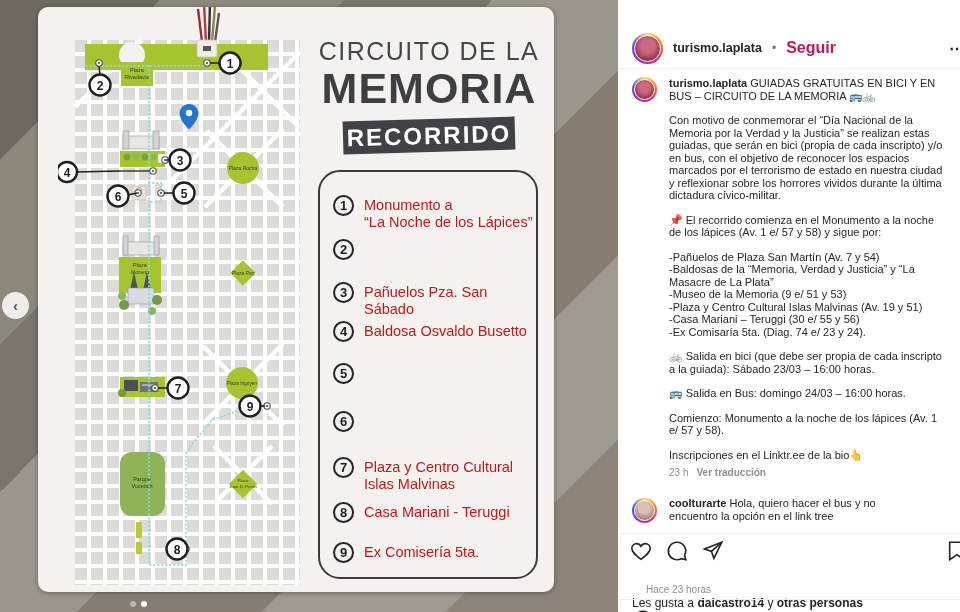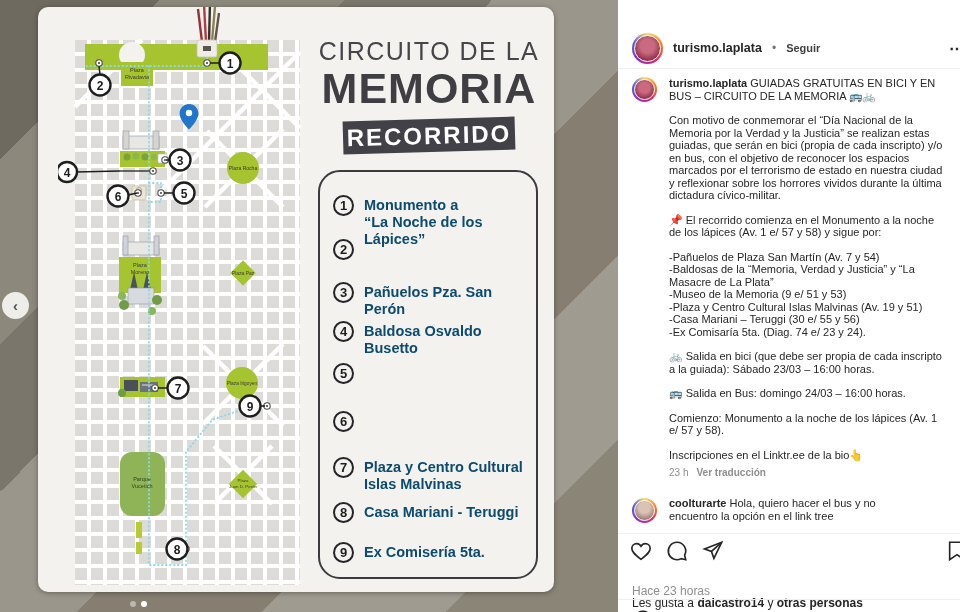--- a/index.html
+++ b/index.html
@@ -11,53 +11,53 @@
     background:linear-gradient(135deg,#6f6a60 0%,#6f6a60 13%,#8d887c 13%,#8d887c 28%,#7b766b 28%,#7b766b 40%,#9b968b 40%,#9b968b 56%,#857e71 56%,#857e71 71%,#a09b90 71%,#a09b90 86%,#8b8577 86%);}
   .card{position:absolute;left:38px;top:7px;width:516px;height:585px;background:#f4f2ef;border-radius:10px;box-shadow:0 1px 5px rgba(0,0,0,.35);}
   .mapsvg{position:absolute;left:20px;top:0;}
   .info{position:absolute;left:272px;top:30px;width:238px;text-align:center;color:#46464a;}
   .t1{font-size:25px;font-weight:400;letter-spacing:1.5px;}
   .t2{font-size:43px;font-weight:800;letter-spacing:1px;margin-top:-2px;color:#3f3f43;}
   .banner{margin:6px auto 0;width:172px;height:33px;background:#414147;color:#fff;display:flex;align-items:center;justify-content:center;font-size:24px;font-weight:700;letter-spacing:2px;transform:rotate(-1.6deg);}
   .listbox{position:absolute;left:280px;top:163px;width:220px;height:409px;border:2.5px solid #3b3b3f;border-radius:22px;}
   .stop{position:absolute;left:13px;display:flex;gap:10px;align-items:flex-start;}
   .snum{flex:0 0 auto;width:21px;height:21px;border:2.5px solid #242428;border-radius:50%;display:flex;align-items:center;justify-content:center;font-size:13px;font-weight:700;color:#1d1d20;margin-top:0px;}
-  .slab{font-size:14.5px;font-weight:700;color:#0c4a6e;line-height:1.18;text-align:left;white-space:pre-line;padding-top:2px;}
+  .slab{font-size:14.5px;font-weight:400;color:#b91c1c;line-height:1.18;text-align:left;white-space:pre-line;padding-top:2px;}
   .navprev{position:absolute;left:2px;top:292px;width:27px;height:27px;border-radius:50%;background:rgba(250,250,248,.88);display:flex;align-items:center;justify-content:center;color:#555;font-size:15px;font-weight:700;cursor:pointer;}
   .dots{position:absolute;left:0;right:342px;bottom:5px;display:flex;justify-content:center;gap:5px;}
   .dot{width:6px;height:6px;border-radius:50%;}
   .dot.inactive{background:rgba(255,255,255,.45);}
   .dot.active{background:#fff;}
 
   
   .panel{position:absolute;left:618px;top:0;width:362px;height:612px;background:#fff;color:#262626;margin-top:28px;}
   .phead{position:absolute;top:0;left:0;right:0;height:41px;border-bottom:1px solid #efefef;display:flex;align-items:center;padding:0 14px;gap:10px;}
   .ring{border-radius:50%;background:conic-gradient(#feda75,#fa7e1e,#d62976,#962fbf,#4f5bd5,#feda75);padding:2px;flex:0 0 auto;}
   .ring .inner{border-radius:50%;background:radial-gradient(circle at 50% 40%,#c96a80 0 35%,#8e2f47 75%);border:1.5px solid #fff;}
   .av28 .inner{width:27px;height:27px;}
   .av22 .inner{width:21px;height:21px;}
   .uname{font-size:12.5px;font-weight:700;color:#262626;text-decoration:none;}
   .dotsep{font-size:12px;color:#737373;}
-  .follow{font-size:11px;font-weight:600;color:#404040;cursor:pointer;}
+  .follow{font-size:16px;font-weight:600;color:#be185d;cursor:pointer;}
   .more{margin-left:auto;font-size:16px;font-weight:700;letter-spacing:1px;color:#262626;cursor:pointer;}
   .capwrap{position:absolute;top:41px;left:0;right:0;height:426px;padding:8px 14px 0 14px;overflow:hidden;}
   .caprow{display:flex;gap:12px;}
   .captext{font-size:11px;line-height:12.5px;color:#262626;width:278px;}
   .captext p{margin:0 0 12px 0;}
   .b{font-weight:700;}
   .timerow{display:flex;gap:8px;margin-top:0px;font-size:10px;color:#8e8e8e;}
   .vt{font-weight:600;cursor:pointer;}
   .commentrow{position:absolute;top:469px;left:14px;right:8px;display:flex;gap:12px;align-items:flex-end;}
   .ctext{font-size:11px;line-height:13px;width:252px;}
   .cheart{margin-left:auto;margin-top:6px;cursor:pointer;}
   .actions{position:absolute;top:505px;left:0;right:0;height:34px;border-top:1px solid #efefef;display:flex;align-items:center;gap:14px;padding:0 12px;}
   .actions svg{cursor:pointer;}
   .save{margin-left:auto;}
   .likes{position:absolute;top:568px;left:14px;font-size:12px;}
-  .ago{position:absolute;top:556px;left:14px;font-size:12px;color:#8e8e8e;}
+  .ago{position:absolute;top:556px;left:28px;font-size:10px;color:#8e8e8e;}
   .addc{position:absolute;top:571px;left:0;right:0;height:41px;border-top:1px solid #efefef;display:flex;align-items:center;gap:12px;padding:0 14px;}
   .addc input{border:0;outline:0;flex:1;font-size:12px;font-family:"Liberation Sans",sans-serif;color:#262626;background:transparent;}
   .addc input::placeholder{color:#c0c0c0;}
   .sbar{position:absolute;right:2px;top:455px;width:3px;height:52px;border-radius:2px;background:#cdcdcd;}
 </style>
 </head>
 <body>
 
 <div id="stage">
 
@@ -246,21 +246,21 @@
         <div class="stop" style="top:23px">
             <span class="snum">1</span>
             <span class="slab">Monumento a
 “La Noche de los Lápices”</span>
           </div>
         <div class="stop" style="top:67px">
             <span class="snum">2</span>
           </div>
         <div class="stop" style="top:110px">
             <span class="snum">3</span>
-            <span class="slab">Pañuelos Pza. San Perón</span>
+            <span class="slab">Pañuelos Pza. San Sábado</span>
           </div>
         <div class="stop" style="top:149px">
             <span class="snum">4</span>
             <span class="slab">Baldosa Osvaldo Busetto</span>
           </div>
         <div class="stop" style="top:191px">
             <span class="snum">5</span>
           </div>
         <div class="stop" style="top:239px">
             <span class="snum">6</span>

